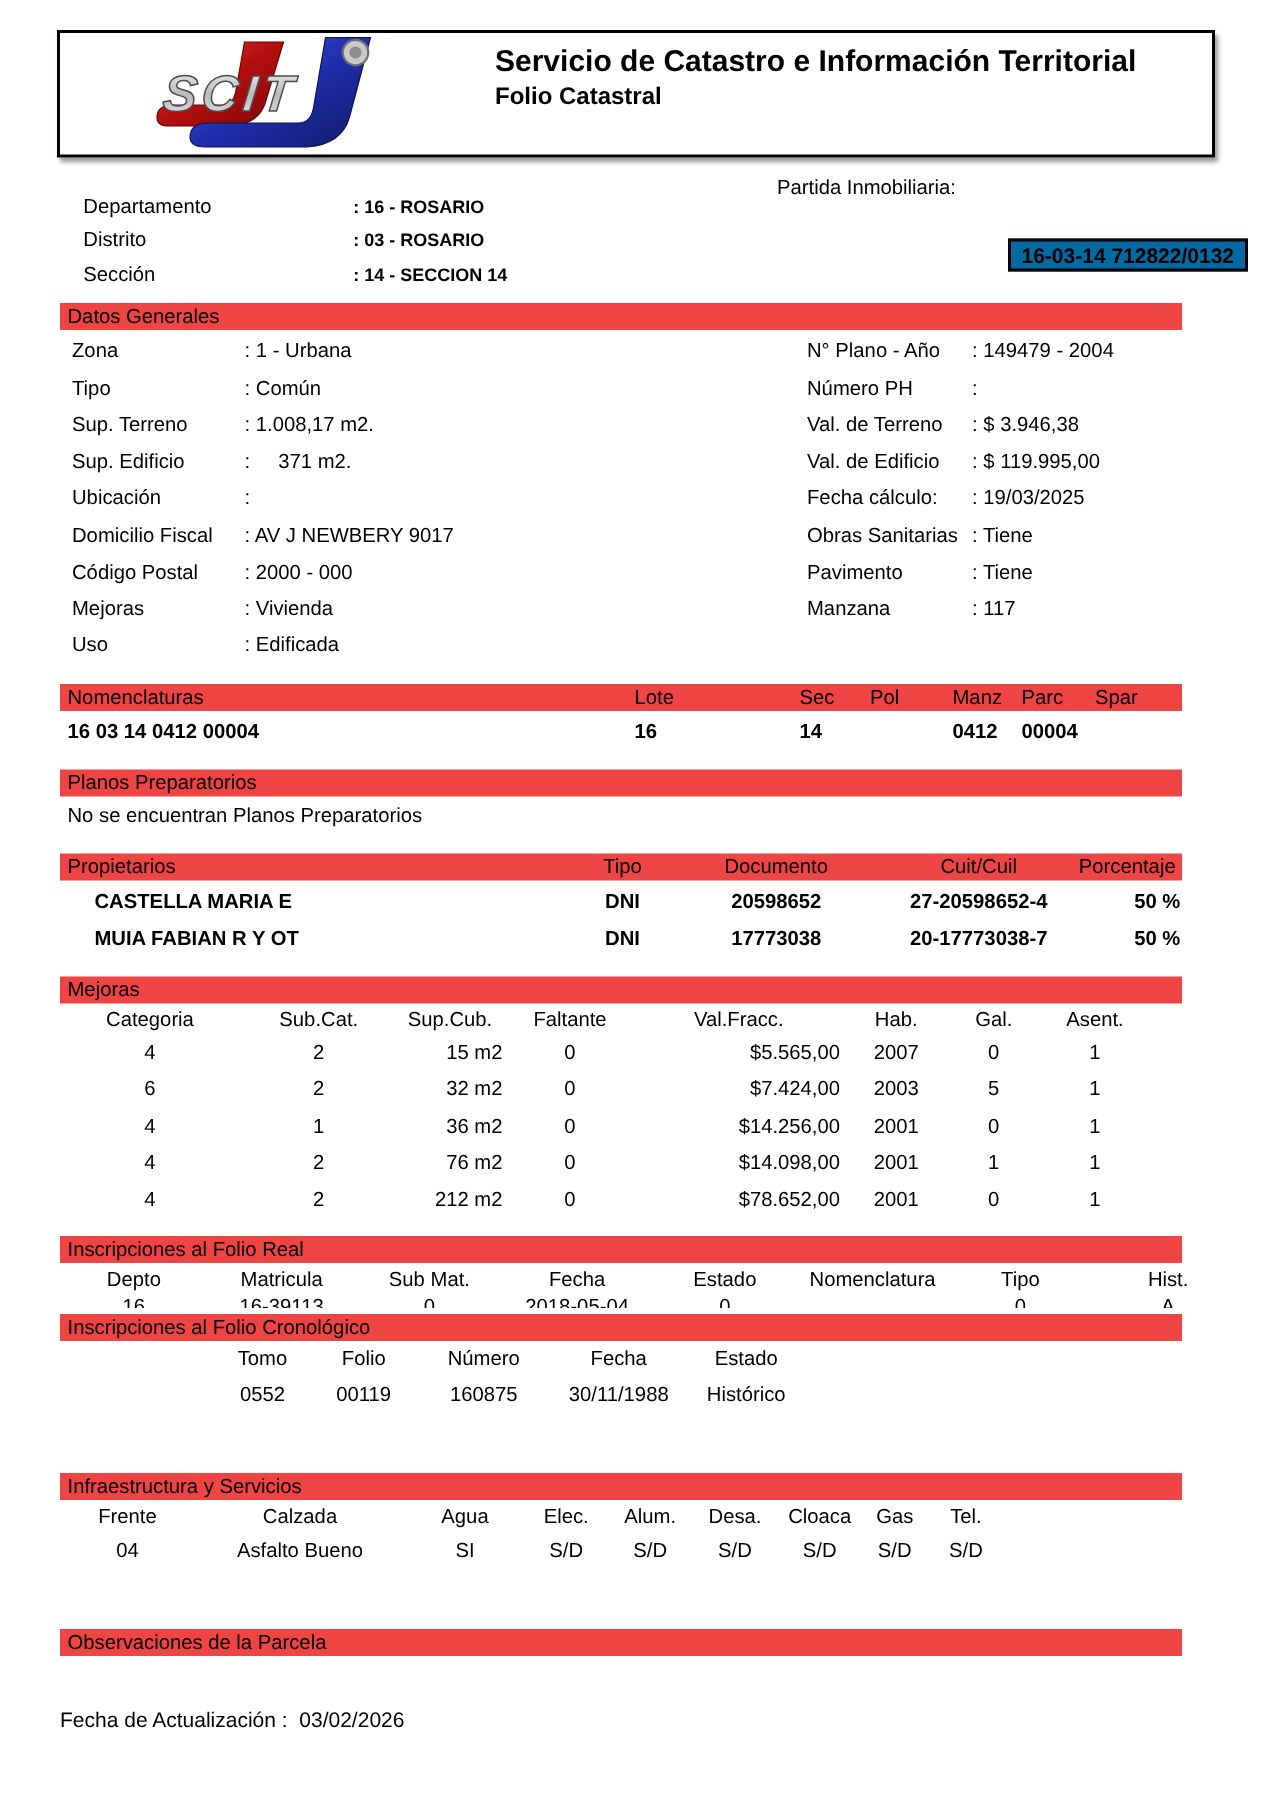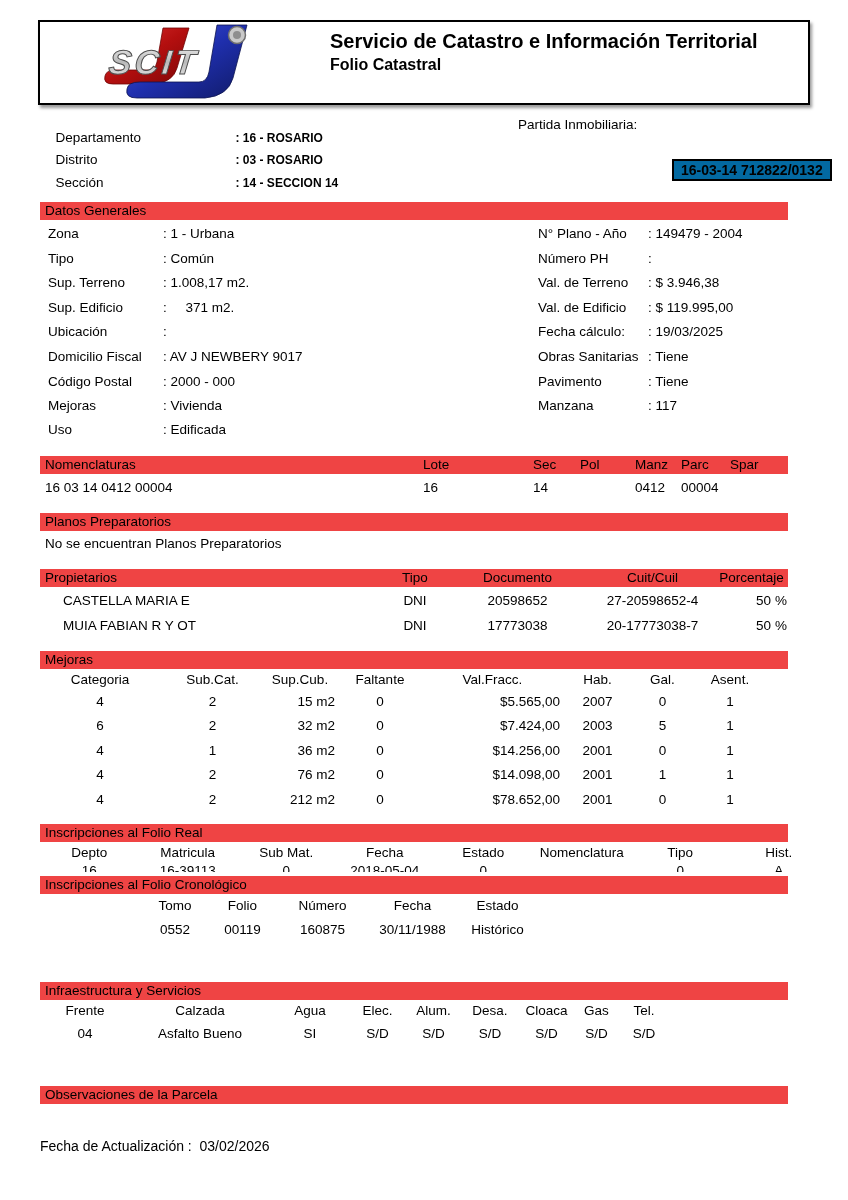--- a/index.html
+++ b/index.html
@@ -54,21 +54,21 @@
   .grid-row { position:absolute; left:40px; width:788px; display:grid; line-height:17px; }
   .c { text-align:center; }
   .r { text-align:right; }
   .nom-cols  { grid-template-columns:378px 110px 47px 55px 46px 49px 1fr; }
   .prop-cols { grid-template-columns:340px 60px 145px 125px 1fr; }
   .mej-cols  { grid-template-columns:120px 105px 70px 90px 135px 75px 55px 80px; }
   .fr-cols   { grid-template-columns:repeat(8, 98.5px); }
   .fc-cols   { grid-template-columns:100px 70px 65px 95px 85px 85px; }
   .inf-cols  { grid-template-columns:90px 140px 80px 55px 57px 56px 57px 43px 52px; }
   .name-indent { padding-left:18px; }
-  .pad5 { padding-left:5px; }
+  .pad5 { padding-left:5px;font-weight:bold; }
   .clip-row { height:10px; overflow:hidden; }
 
   .plain-msg { position:absolute; left:45px; }
   .footer {
     position:absolute; left:40px; top:1138px;
     font-size:14px; white-space:pre-wrap;
   }
 </style>
 </head>
 <body>

